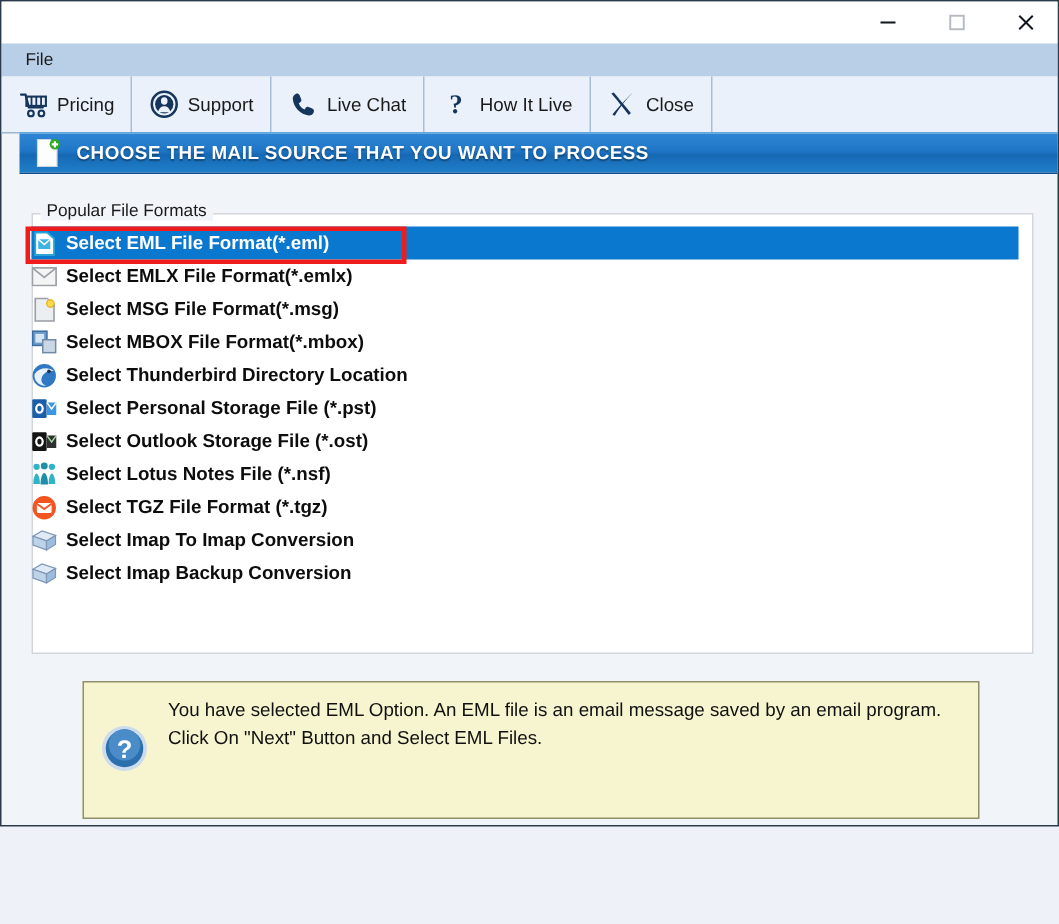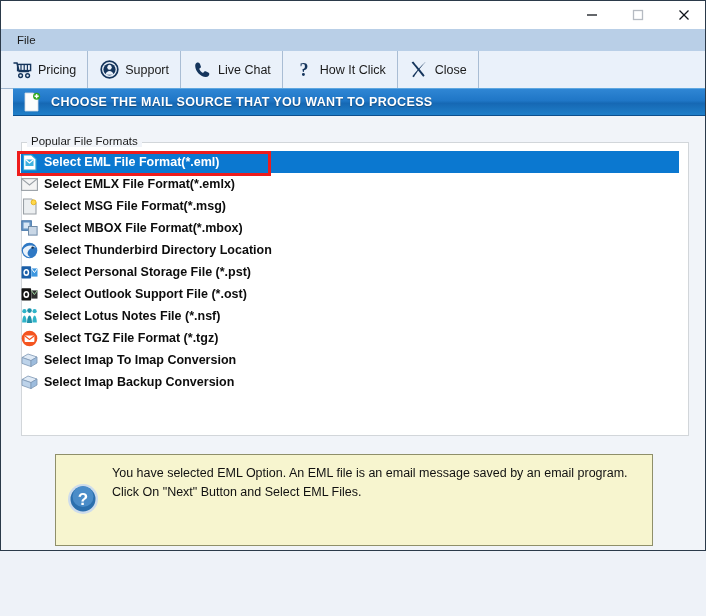--- a/index.html
+++ b/index.html
@@ -213,21 +213,21 @@
       </span>
       <span>Live Chat</span>
     </div>
 
     <div class="tbitem">
       <span class="ico">
         <svg width="14" height="19" viewBox="0 0 14 19">
           <text x="7" y="15.5" font-family="Liberation Serif, serif" font-size="18" font-weight="bold" fill="#15355c" text-anchor="middle">?</text>
         </svg>
       </span>
-      <span>How It Click</span>
+      <span>How It Live</span>
     </div>
 
     <div class="tbitem">
       <span class="ico">
         <svg width="19" height="19" viewBox="0 0 19 19">
           <path d="M2.6 2.4 c2.5 3 7.9 9.5 11.6 14.3 c0.5 -0.4 1 -0.8 1.4 -1.3 C12.1 11 6.8 4.8 4.2 1.6 Z" fill="#15355c"></path>
           <path d="M15.8 2.6 c-2.8 2.6 -8.8 9.1 -12.5 13.7 c0.5 0.4 1 0.7 1.6 0.9 C7.4 12.6 13 5.6 16.6 2 Z" fill="#15355c"></path>
         </svg>
       </span>
       <span>Close</span>
@@ -322,21 +322,21 @@
     <div class="row">
       <span class="ico">
         <svg width="17" height="15" viewBox="0 0 17 15">
           <rect x="0.5" y="1.2" width="9.6" height="12.4" rx="0.8" fill="#141414"></rect>
           <ellipse cx="5.3" cy="7.4" rx="2.9" ry="3.5" fill="#ffffff"></ellipse>
           <ellipse cx="5.3" cy="7.4" rx="1.4" ry="1.9" fill="#141414"></ellipse>
           <path d="M10.3 3.4 h6.2 v8.2 h-6.2 Z" fill="#2f2f2f"></path>
           <path d="M10.3 3.4 L13.4 7.6 L16.5 3.4" fill="none" stroke="#9fd6a0" stroke-width="1"></path>
         </svg>
       </span>
-      <span class="lbl">Select Outlook Support File (*.ost)</span>
+      <span class="lbl">Select Outlook Storage File (*.ost)</span>
     </div>
 
     <div class="row">
       <span class="ico">
         <svg width="17" height="16" viewBox="0 0 17 16">
           <circle cx="3.4" cy="3.2" r="2.1" fill="#2fb3c8"></circle>
           <circle cx="8.5" cy="2.6" r="2.3" fill="#1f8fa8"></circle>
           <circle cx="13.6" cy="3.2" r="2.1" fill="#2fb3c8"></circle>
           <path d="M1.2 14.6 c0 -4 1.2 -7 2.2 -7 s2.2 3 2.2 7 z" fill="#2fb3c8"></path>
           <path d="M6 15 c0 -4.4 1.3 -7.6 2.5 -7.6 s2.5 3.2 2.5 7.6 z" fill="#1f8fa8"></path>

